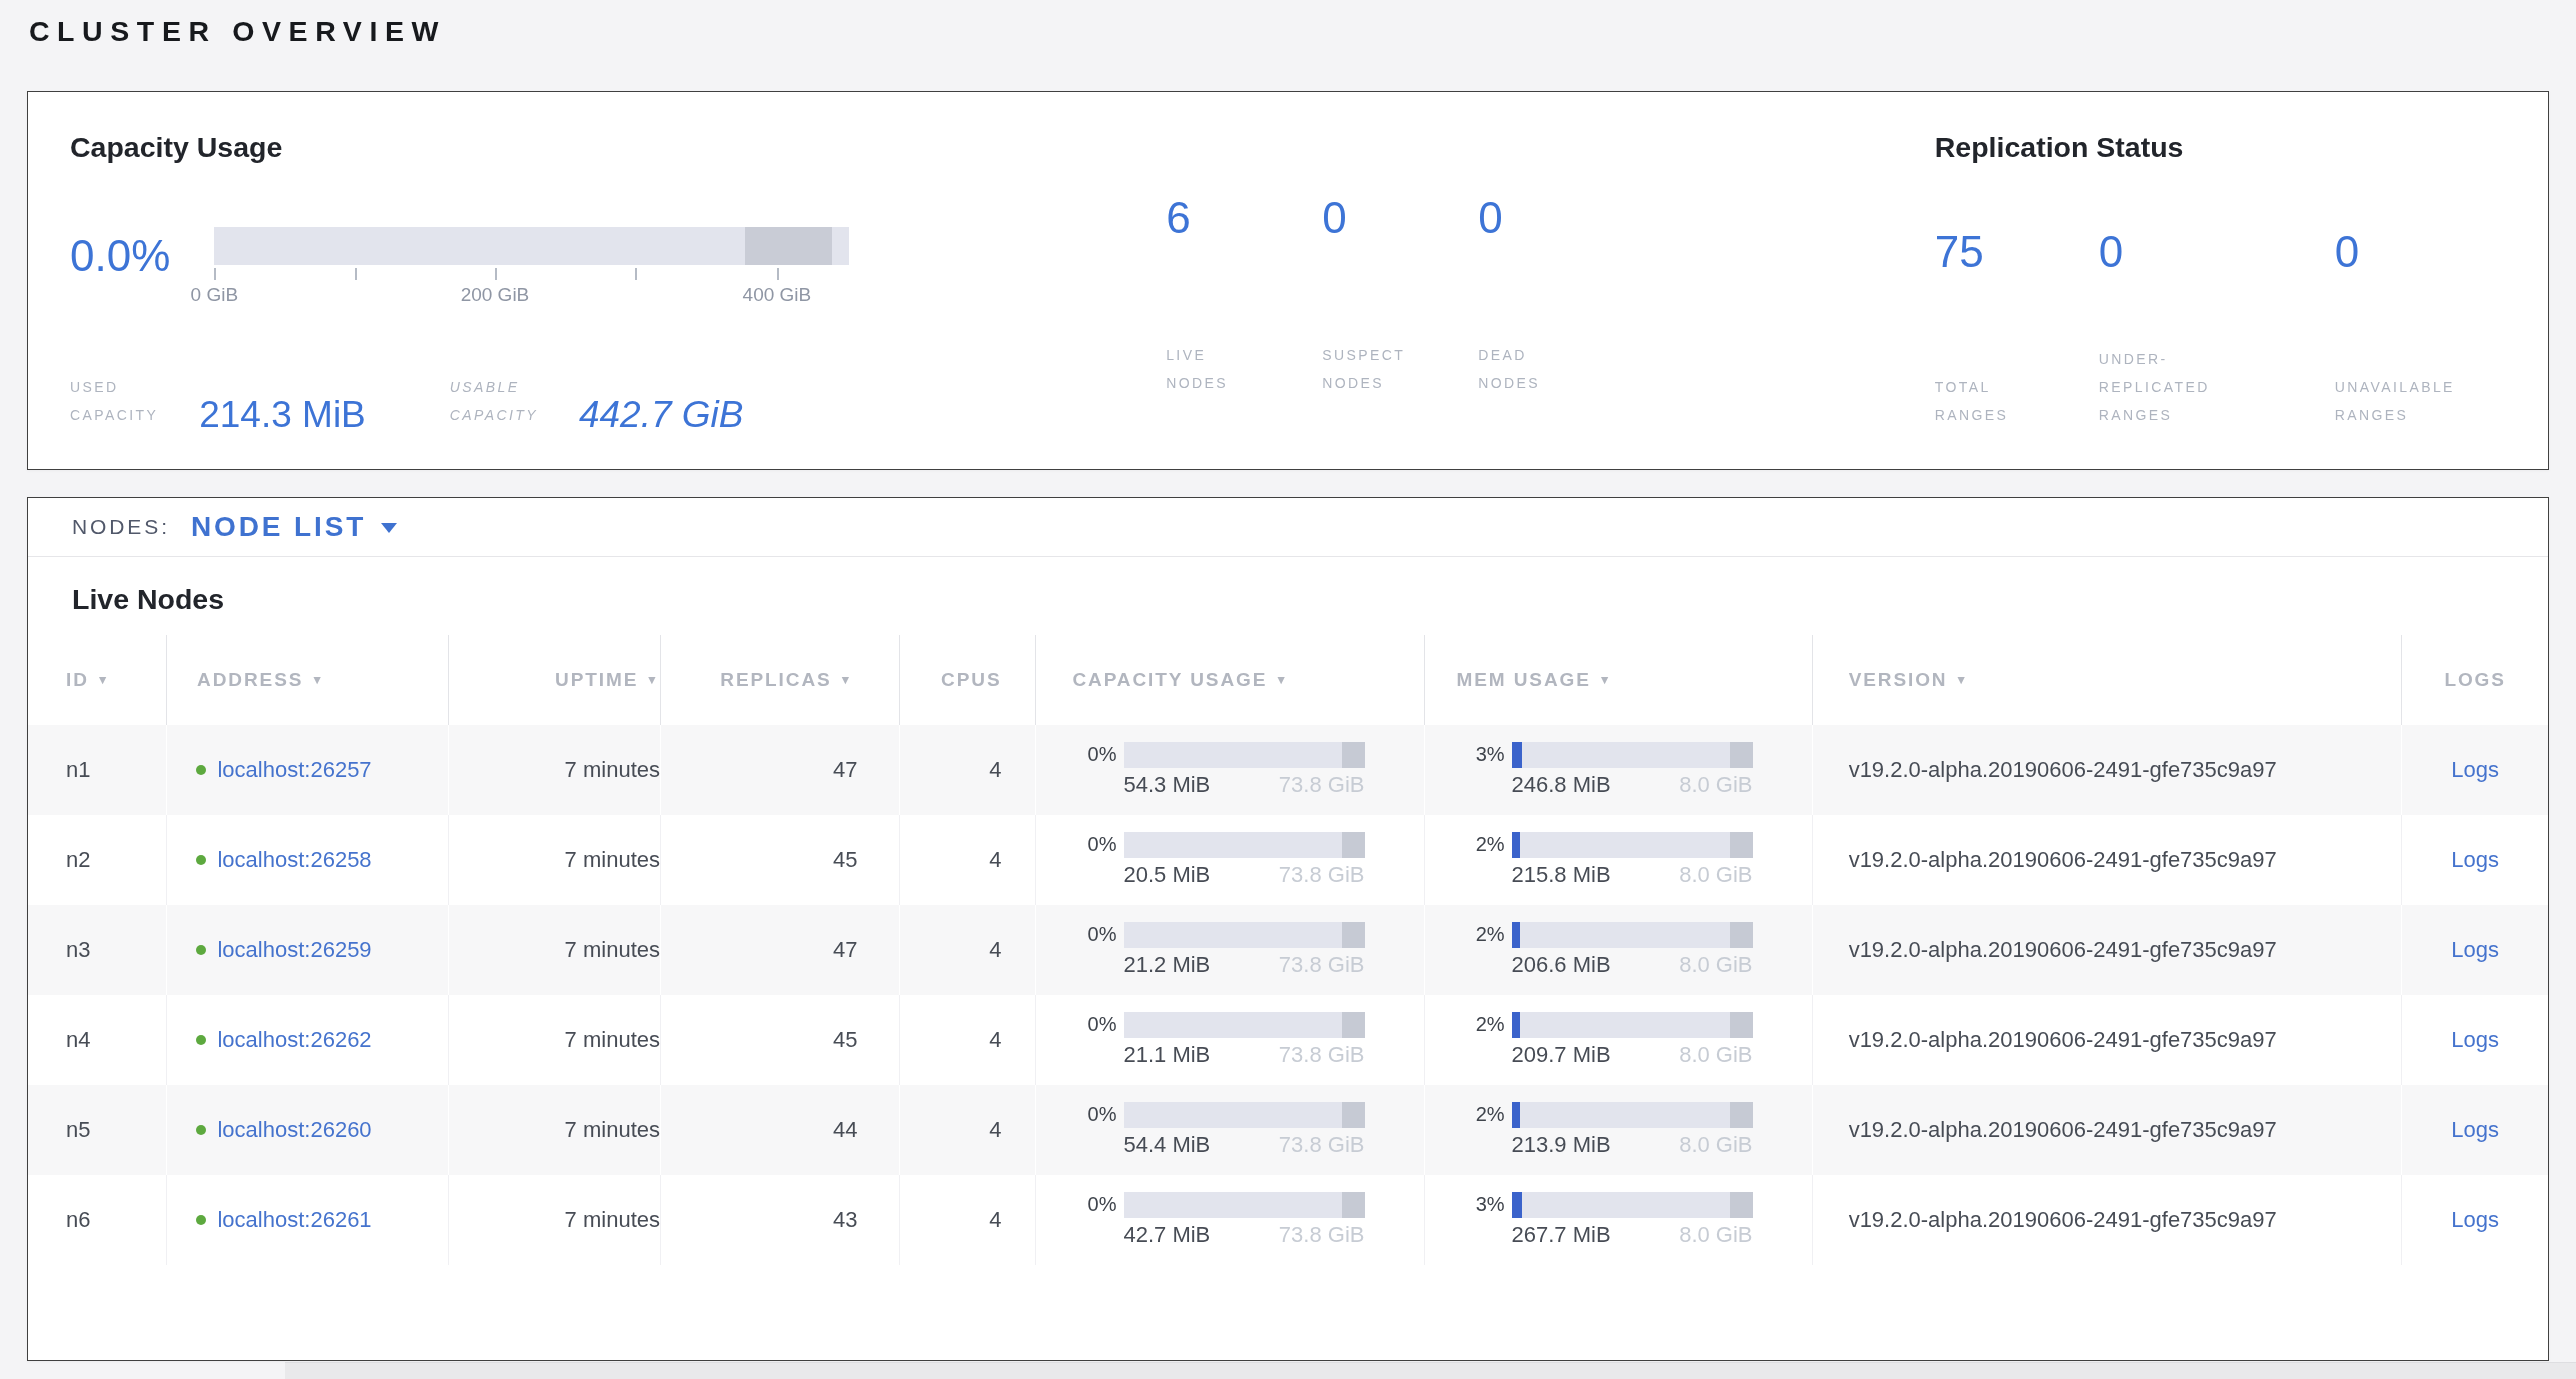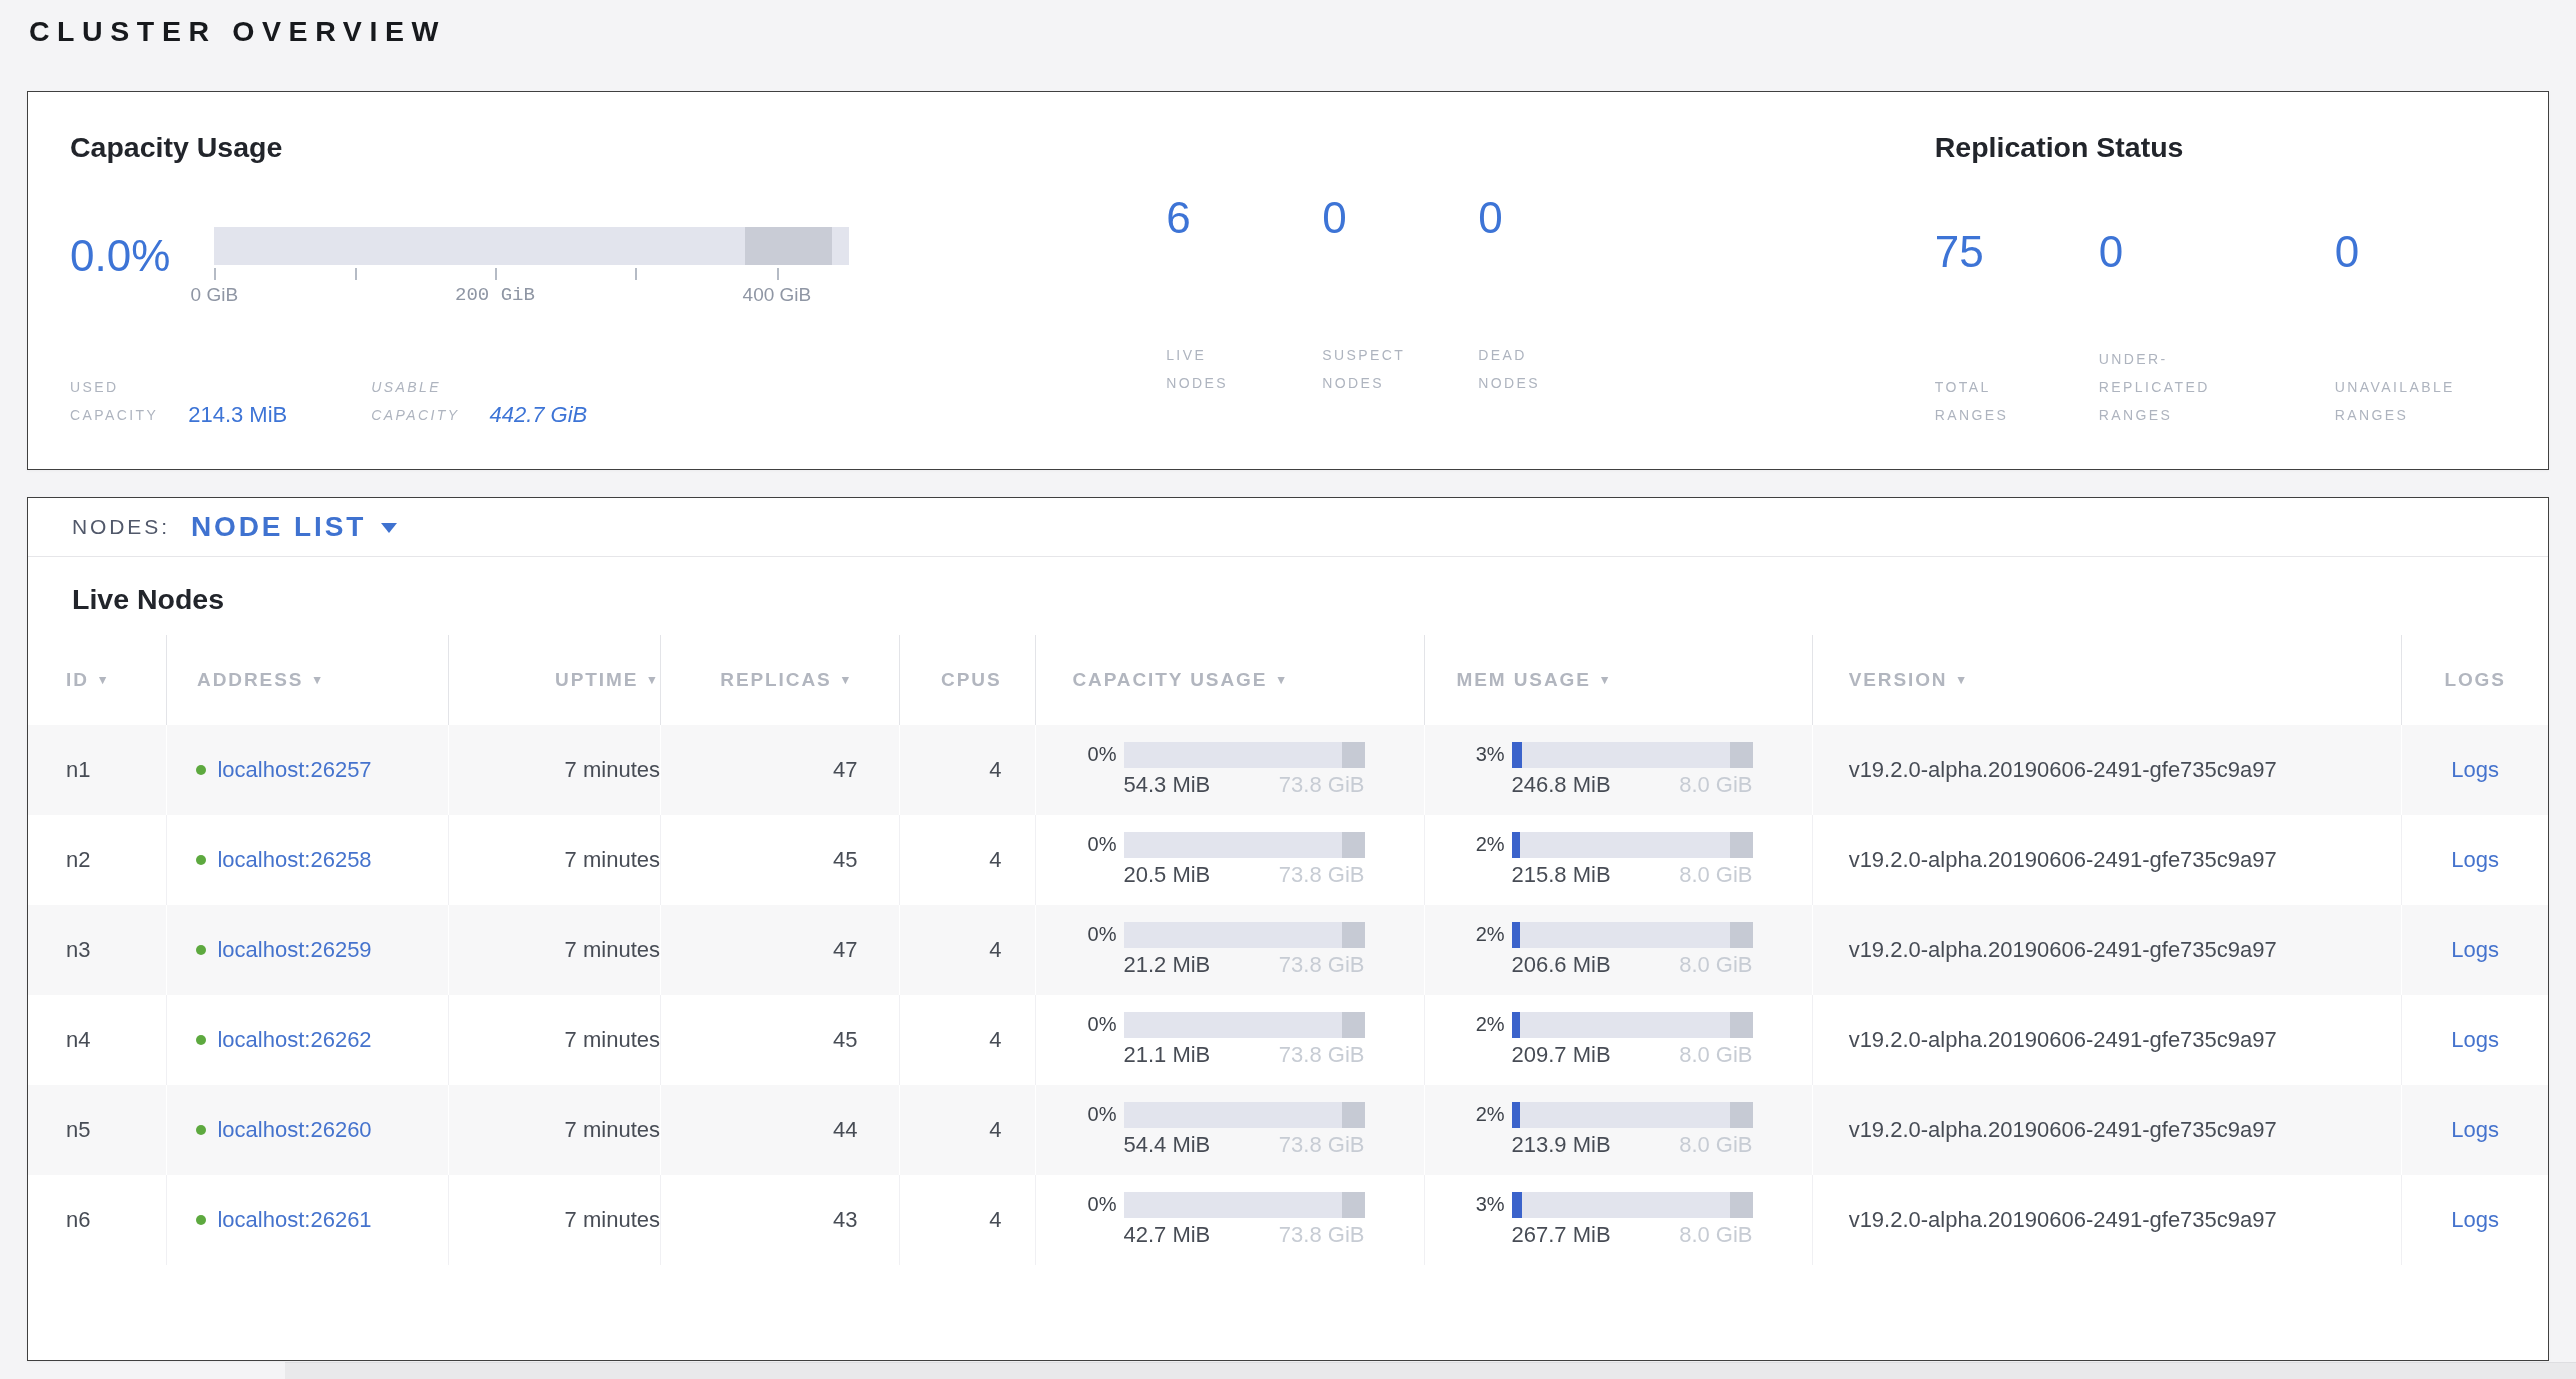--- a/index.html
+++ b/index.html
@@ -63,33 +63,33 @@
   .tick-mark {
     position:absolute; top:0; width:1.9px; height:12.4px;
     background:#b5bbc5;
   }
   .t0{left:0;} .t1{left:22.1%;} .t2{left:44.2%;} .t3{left:66.3%;} .t4{left:88.6%;}
   .cap-axis-labels { position:relative; height:23px; margin-top:2.9px; }
   .tick-label {
     position:absolute; transform:translateX(-50%);
     font-size:19px; color:#8f96a4; white-space:nowrap;
   }
-  .tl0{left:0;} .tl2{left:44.2%;font-family:Liberation Mono, monospace;} .tl4{left:88.6%;}
+  .tl0{left:0;} .tl2{left:44.2%;} .tl4{left:88.6%;}
 
   .cap-stats { display:flex; margin-top:auto; }
   .cap-stat { display:flex; align-items:flex-end; }
   .cap-stat + .cap-stat { margin-left:84px;font-style:italic; }
   .stat-label {
     font-size:14px; line-height:28px;
     letter-spacing:2.4px; color:#aeb4bf;
     white-space:pre-line;
   }
   .cap-stat-value {
-    font-size:22px; line-height:32px;
-    color:#3d74d6; margin-left:30px; margin-bottom:-1.9px;
+    font-size:37px; line-height:32px;
+    color:#3d74d6; margin-left:41px; margin-bottom:-1.9px;
     white-space:nowrap;
   }
 
   
   .stats-row { display:flex; margin-top:63px; height:204px; }
   .stat-col { display:flex; flex-direction:column; width:156px; }
   .sec-replication .stat-col:nth-child(1){ width:164px; }
   .sec-replication .stat-col:nth-child(2){ width:236px; }
   .sec-replication .stat-col:nth-child(3){ width:auto; }
   .stat-value { font-size:44px; line-height:49px; color:#3d74d6; }

